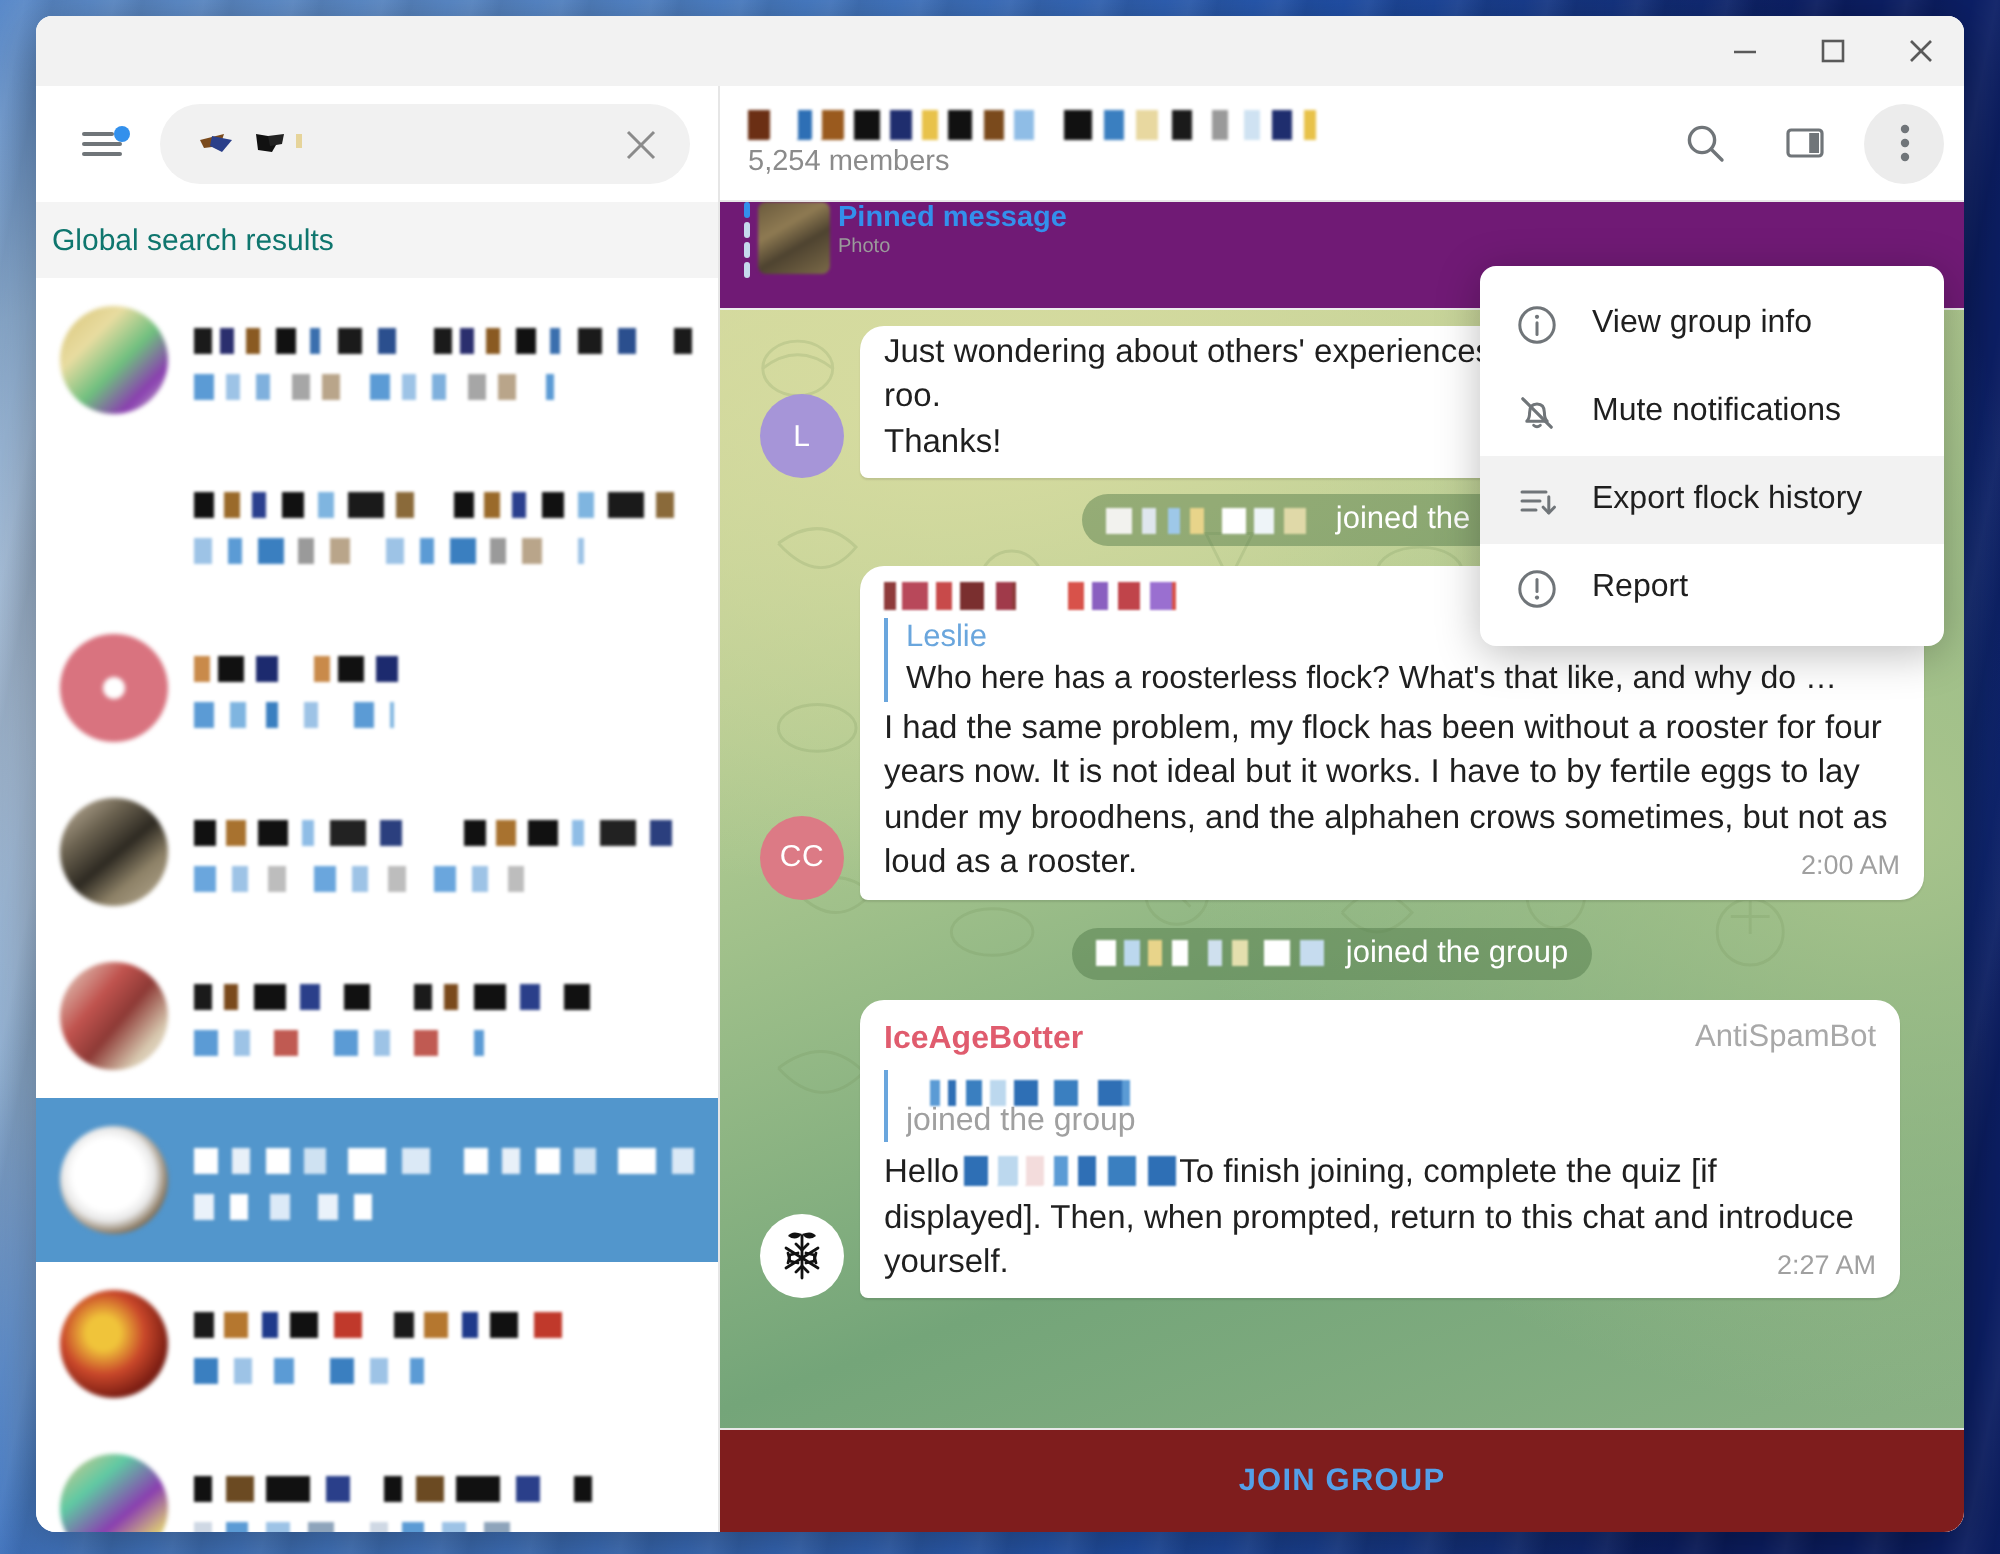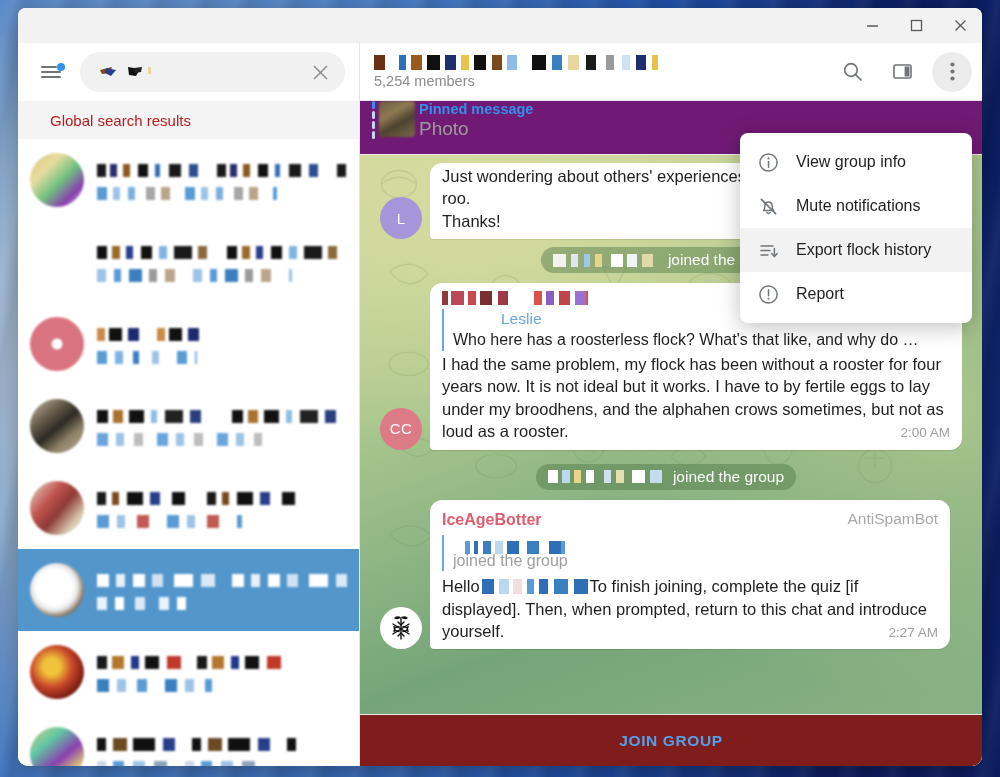--- a/index.html
+++ b/index.html
@@ -52,22 +52,22 @@
   .burger i:nth-child(2) { top: 18px; width: 20px; }
   .burger i:nth-child(3) { top: 23px; width: 20px; }
   .burger .dot { position: absolute; width: 8px; height: 8px; border-radius: 50%; background: #3390ec; top: 10px; left: 25px; }
   .search-box {
     flex: 1; height: 40px; background: #f1f1f1; border-radius: 20px;
     display: flex; align-items: center; padding: 0 12px 0 18px; gap: 8px; position: relative;
   }
   .search-val { flex: 1; height: 20px; display: flex; align-items: center; }
   .clear-x { width: 26px; height: 26px; display: flex; align-items: center; justify-content: center; color: #8b8b8b; font-size: 19px; }
   .section-hdr {
-    height: 38px; display: flex; align-items: center; padding: 0 32px;
-    background: #f4f4f4; color: #b91c1c; font-size: 15px; flex: none;
+    height: 38px; display: flex; align-items: center; padding: 0 8px;
+    background: #f4f4f4; color: #0f766e; font-size: 15px; flex: none;
   }
   .chat-list { flex: 1; overflow: hidden; position: relative; }
   .chat-item { height: 82px; display: flex; align-items: center; padding: 0 12px; gap: 13px; }
   .chat-item.selected { background: #5296cc; }
   .avatar-r { width: 54px; height: 54px; border-radius: 50%; flex: none; overflow: hidden; position: relative; filter: blur(1.1px); }
   .chat-texts { flex: 1; min-width: 0; display: flex; flex-direction: column; gap: 10px; padding-top: 4px; }
   .redline { height: 13px; position: relative; overflow: hidden; filter: blur(.8px); }
 
   
   .chat-pane { flex: 1; min-width: 0; display: flex; flex-direction: column; position: relative; background: #fff; }
@@ -85,21 +85,21 @@
     height: 54px; flex: none; display: flex; align-items: flex-start; gap: 4px;
     padding: 0 14px 0 12px; background: #701a75; border-bottom: 1px solid #ededed; position: relative; z-index: 20;
   }
   .pin-bars { width: 3px; height: 38px; display: flex; flex-direction: column; gap: 2px; }
   .pin-bars span { flex: 1; background: #c5d9ec; border-radius: 2px; }
   .pin-bars span.on { background: #3390ec; }
   .pin-thumb { width: 36px; height: 36px; border-radius: 4px; flex: none; overflow: hidden; filter: blur(.8px);
     background: linear-gradient(150deg,#6a5a3d,#8e7a52 35%,#4e4330 60%,#7b6a48 100%); }
   .pin-texts { display: flex; flex-direction: column; gap: 1px; }
   .pin-title { font-size: 14.5px; font-weight: bold; color: #3390ec; }
-  .pin-sub { font-size: 19px; color: #9b9b9b; }
+  .pin-sub { font-size: 10px; color: #9b9b9b; }
 
   .msgs {
     flex: 1; min-height: 0; position: relative; overflow: hidden;
     background:
       radial-gradient(ellipse 700px 400px at 20% 8%, #d7dca0 0%, rgba(215,220,160,0) 62%),
       radial-gradient(ellipse 600px 500px at 95% 45%, #a8c48c 0%, rgba(168,196,140,0) 60%),
       linear-gradient(160deg, #cfd69b 0%, #a9c68e 35%, #74a579 70%, #8ab184 100%);
     padding: 8px 20px 6px 0;
   }
   .doodles { position: absolute; inset: 0; opacity: .30; pointer-events: none; }
@@ -110,21 +110,21 @@
         color: #fff; font-size: 15px; font-weight: 500; letter-spacing: .3px; }
   .bubble {
     background: #fff; border-radius: 12px; padding: 8px 12px 7px 12px;
     box-shadow: 0 1px 1px rgba(0,0,0,.10); position: relative; max-width: 555px;
     font-size: 16.5px; color: #1f1f1f; line-height: 1.36;
   }
   .bubble.tail { border-bottom-left-radius: 4px; }
   .reply {
     border-left: 2.5px solid #6aa6dd; padding-left: 9px; margin-bottom: 2px;
   }
-  .reply-name { color: #6aa6dd; font-size: 15.5px; line-height: 1.3; margin-left: 48px; }
+  .reply-name { color: #6aa6dd; font-size: 15.5px; line-height: 1.3; }
   .reply-text { color: #1f1f1f; font-size: 16px; line-height: 1.35; white-space: nowrap; overflow: hidden; text-overflow: ellipsis; }
   .reply-text.muted { color: #a0a0a0; }
   .bot-name { color: #e05c6e; font-weight: bold; font-size: 16px; }
   .bot-tag { color: #a8a8a8; font-size: 15.5px; float: right; margin-left: 24px; }
   .time { color: #a0a0a0; font-size: 13.5px; float: right; margin: 4px 0 0 12px; }
   .redtext { display: inline-block; height: 13px; vertical-align: -2px; position: relative; overflow: hidden; filter: blur(.6px); }
 
   .service { display: flex; justify-content: center; margin: 6px 0 10px 0; }
   .service-pill {
     background: rgba(74,116,68,.44); color: #fff; border-radius: 14px;

